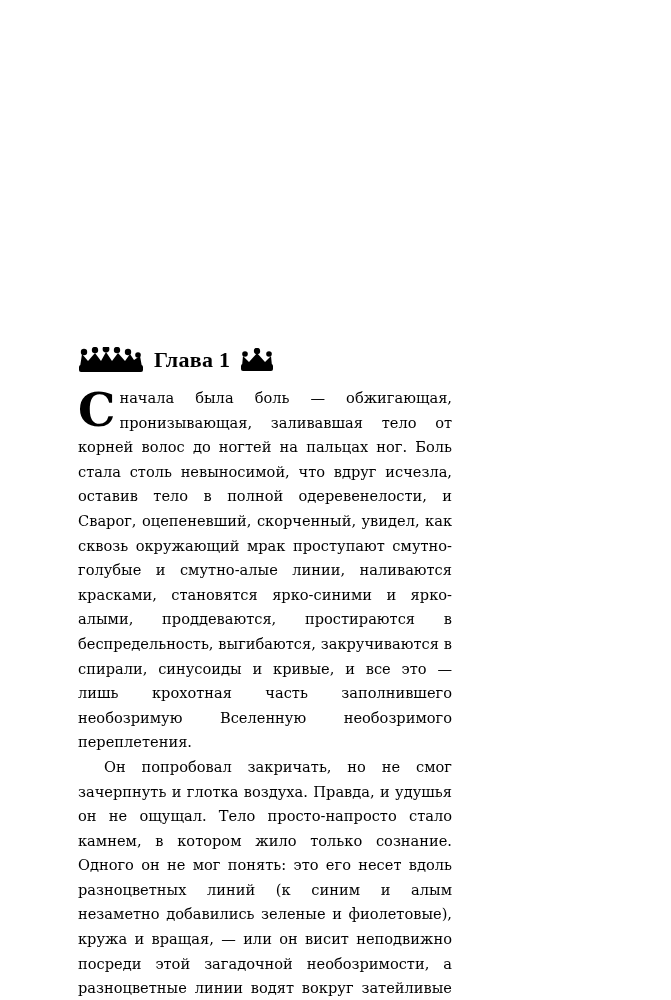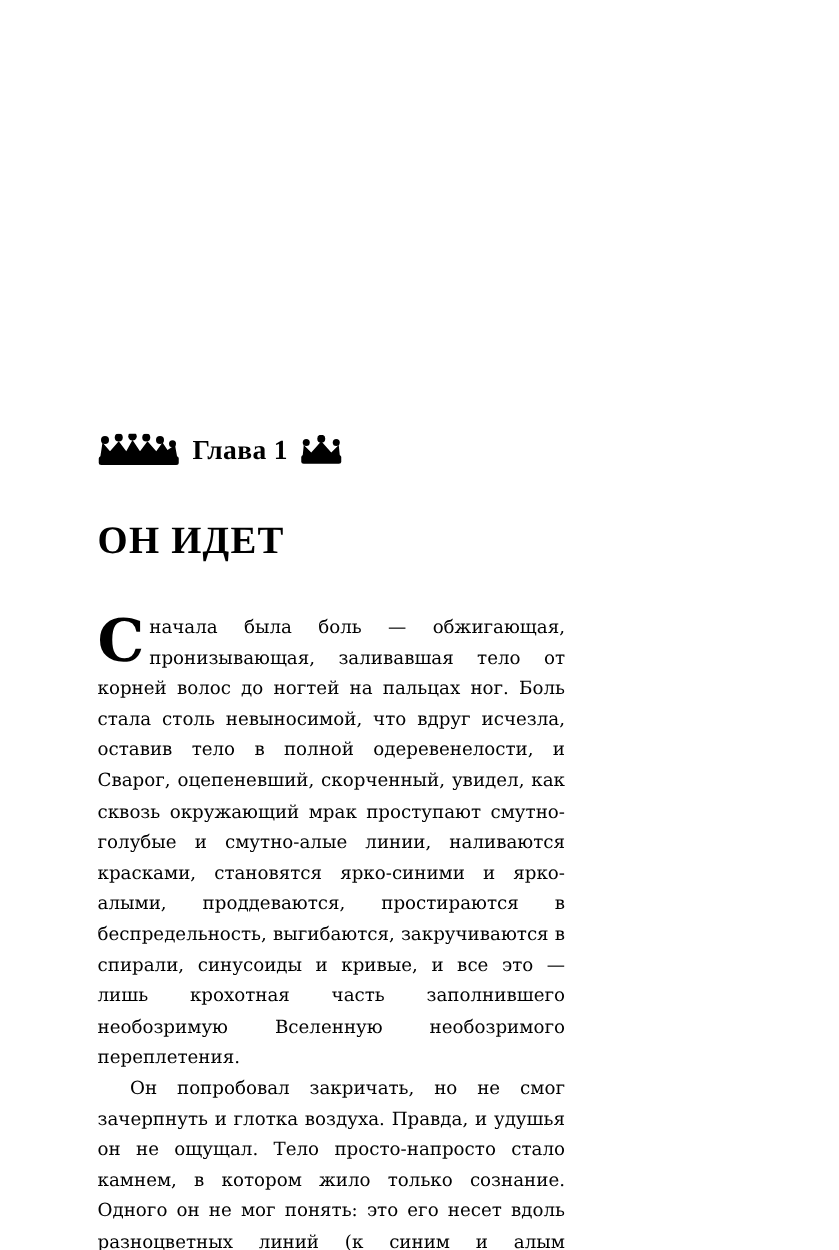--- a/index.html
+++ b/index.html
@@ -102,21 +102,20 @@
           <circle cx="5" cy="6" r="2.8"></circle>
           <circle cx="17" cy="3" r="3.2"></circle>
           <circle cx="29" cy="6" r="2.8"></circle>
           <path d="M2 18 L3 8 L9 14 L17 5 L25 14 L31 8 L32 18 Z"></path>
           <rect x="1" y="16" width="32" height="7" rx="2"></rect>
         </g>
       </svg>
     </span>
   </div>
 
-  <h1 class="chapter-title">ОН ИДЕТ</h1>
 
   <div class="body-text">
     <p class="para first"><span class="dropcap">С</span><span>начала была боль — обжигающая, пронизывающая, заливавшая тело от корней волос до ногтей на пальцах ног. Боль стала столь невыносимой, что вдруг исчезла, оставив тело в полной одеревенелости, и Сварог, оцепеневший, скорченный, увидел, как сквозь окружающий мрак проступают смутно-голубые и смутно-алые линии, наливаются красками, становятся ярко-синими и ярко-алыми, проддеваются, простираются в беспредельность, выгибаются, закручиваются в спирали, синусоиды и кривые, и все это — лишь крохотная часть заполнившего необозримую Вселенную необозримого переплетения.</span></p>
     <p class="para">Он попробовал закричать, но не смог зачерпнуть и глотка воздуха. Правда, и удушья он не ощущал. Тело просто-напросто стало камнем, в котором жило только сознание. Одного он не мог понять: это его несет вдоль разноцветных линий (к синим и алым незаметно добавились зеленые и фиолетовые), кружа и вращая, — или он висит неподвижно посреди этой загадочной необозримости, а разноцветные линии водят вокруг затейливые хороводы? Как бы там ни обстояло, головокружения он не ощущал. Но что он вообще ощущать? Что это не может быть сном, что он прекрасно помнит все предшествующее... И только.</p>
 
   </div>
 
 </div>
 
 </body></html>

